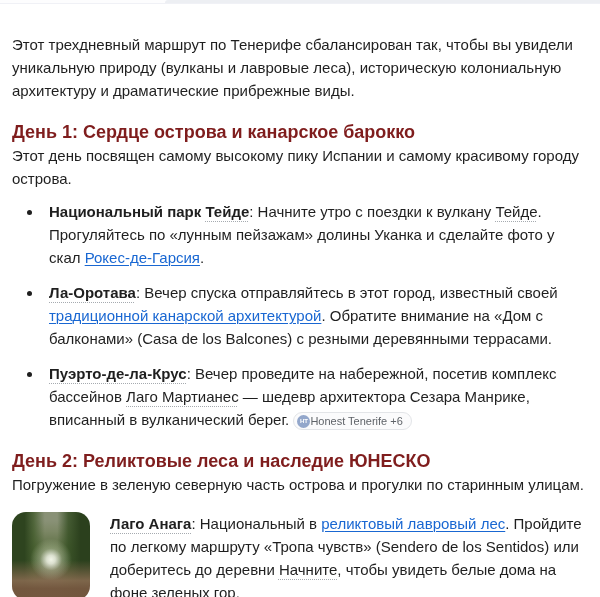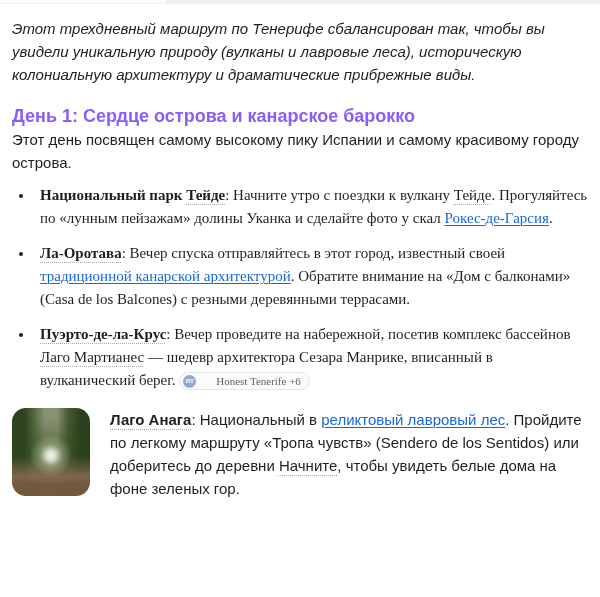--- a/index.html
+++ b/index.html
@@ -25,52 +25,52 @@
     left: 165px; right: 0; top: 0;
     height: 3px;
     background: #edeff3;
     border-radius: 5px 0 0 0;
   }
   .content {
     padding: 13px 12px 0 12px;
   }
   p { margin: 0; }
   .para { margin-top: 0; }
-  .intro { margin-top: 0; font-style: italic; }
+  .intro { margin-top: 16px; }
   h2 {
     margin: 18px 0 0 0;
     font-size: 18px;
     line-height: 24px;
     font-weight: 700;
-    color: #8b5cf6;
+    color: #7f1d1d;
   }
   ul.day-list {
     margin: 10px 0 0 0;
     padding: 0 0 0 22px;
     list-style: disc outside;
   }
-  ul.day-list > li { margin: 0; padding-left: 6px; font-family: Liberation Serif, serif; }
+  ul.day-list > li { margin: 9px; padding-left: 6px; }
   ul.day-list > li + li { margin-top: 12px; }
   .b { font-weight: 700; }
   .du {
     text-decoration: underline dotted #a6abb0;
     text-decoration-thickness: 1px;
     text-underline-offset: 4px;
   }
   a.lnk {
     color: #1967d2;
     text-decoration: underline;
     text-decoration-thickness: 1px;
     text-underline-offset: 2px;
     cursor: pointer;
   }
   .cite {
     display: inline-flex;
     align-items: center;
-    gap: 20px;
+    gap: 0;
     border: 1px solid #e3e5e8;
     background: #fbfbfc;
     border-radius: 10px;
     padding: 1px 8px 1px 3px;
     font-size: 11px;
     line-height: 14px;
     color: #5f6368;
     vertical-align: 2px;
     white-space: nowrap;
     cursor: pointer;
@@ -125,20 +125,22 @@
     <li><span class="b">Национальный парк </span><span class="b du">Тейде</span><span>: Начните утро с поездки к вулкану </span><span class="du">Тейде</span><span>. Прогуляйтесь по «лунным пейзажам» долины Уканка и сделайте фото у скал </span><a class="lnk" href="#">Рокес-де-Гарсия</a><span>.</span></li>
 
     <li><span class="b du">Ла-Оротава</span><span>: Вечер спуска отправляйтесь в этот город, известный своей </span><a class="lnk" href="#">традиционной канарской архитектурой</a><span>. Обратите внимание на «Дом с балконами» (Casa de los Balcones) с резными деревянными террасами.</span></li>
 
     <li><span class="b du">Пуэрто-де-ла-Крус</span><span>: Вечер проведите на набережной, посетив комплекс бассейнов </span><span class="du">Лаго Мартианес</span><span> — шедевр архитектора Сезара Манрике, вписанный в вулканический берег. </span><span class="cite">
           <span class="cite-ic">HT</span>
           <span class="cite-label">Honest Tenerife +6</span>
         </span></li>
   </ul>
 
+  <h2>День 2: Реликтовые леса и наследие ЮНЕСКО</h2>
 
+  <p class="para">Погружение в зеленую северную часть острова и прогулки по старинным улицам.</p>
 
   <div class="card">
     <div class="thumb"></div>
     <p class="card-text"><span class="b du">Лаго Анага</span><span>: Национальный в </span><a class="lnk" href="#">реликтовый лавровый лес</a><span>. Пройдите по легкому маршруту «Тропа чувств» (Sendero de los Sentidos) или доберитесь до деревни </span><span class="du">Начните</span><span>, чтобы увидеть белые дома на фоне зеленых гор.</span></p>
   </div>
 
 </main>
 
 </body></html>

